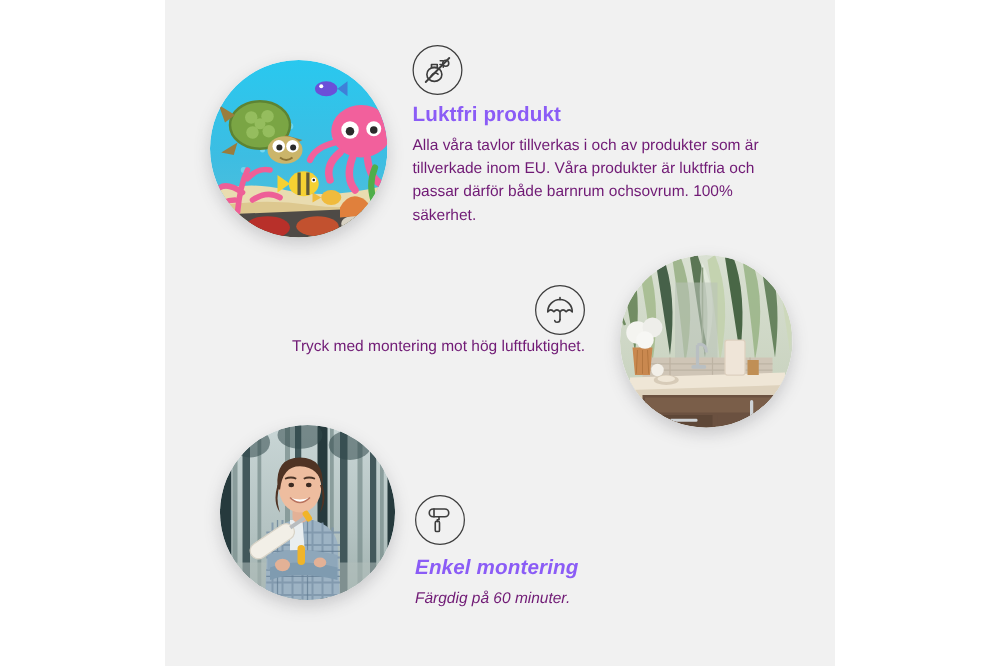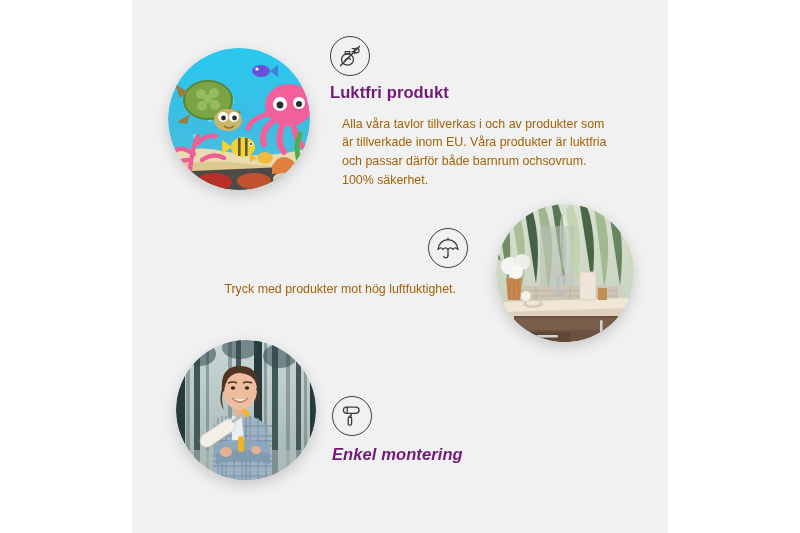--- a/index.html
+++ b/index.html
@@ -39,30 +39,30 @@
     display: flex;
     align-items: center;
     justify-content: center;
     box-sizing: border-box;
   }
   .icon-badge svg { display: block; }
 
   .feat-title {
     font-size: 16.5px;
     font-weight: bold;
-    color: #701a75;
+    color: #8b5cf6;
     letter-spacing: .1px;
     margin: 7px 0 4px 0;
     line-height: 1.2;
   }
   .feat-desc {
     font-size: 12.4px;
-    color: #a16207;
+    color: #701a75;
     line-height: 1.5;
-    margin: 12px;
+    margin: 0;
   }
 
   
   #feature-odourless {
     left: 330px;
     top: 36px;
     width: 296px;
     text-align: left;
   }
 
@@ -406,28 +406,29 @@
   <div class="feature" id="feature-waterproof">
     <div class="icon-badge">
       <svg width="26" height="26" viewBox="0 0 26 26" fill="none" stroke="#3d3d3d" stroke-width="1.3" stroke-linecap="round" stroke-linejoin="round">
         <path d="M3.2 14.4 A9.8 9.8 0 0 1 22.8 14.4"></path>
         <path d="M3.2 14.4 q2.45 -3 4.9 0 q2.45 -3 4.9 0 q2.45 -3 4.9 0 q2.45 -3 4.9 0"></path>
         <line x1="13" y1="14.4" x2="13" y2="20.6"></line>
         <path d="M13 20.6 q0 2.2 -2.4 2.2 q-1.6 0 -1.8 -1.3"></path>
         <line x1="13" y1="3.1" x2="13" y2="4.8"></line>
       </svg>
     </div>
-    <div class="feat-desc">Tryck med produkter mot hög luftfuktighet.</div>
+    <div class="feat-desc">Tryck med montering mot hög luftfuktighet.</div>
   </div>
 
   <div class="feature" id="feature-easy-mount">
     <div class="icon-badge">
       <svg width="26" height="26" viewBox="0 0 26 26" fill="none" stroke="#3d3d3d" stroke-width="1.3" stroke-linecap="round" stroke-linejoin="round">
         <rect x="4.4" y="4.2" width="15.6" height="6.2" rx="3.1"></rect>
         <line x1="8.2" y1="4.2" x2="8.2" y2="10.4"></line>
         <path d="M12.2 10.4 v2.4 h-1.4 v1.6"></path>
         <rect x="9.2" y="14" width="3.4" height="8.2" rx="1.1"></rect>
       </svg>
     </div>
     <div class="feat-title">Enkel montering</div>
+    <div class="feat-desc">Färgdig på 60 minuter.</div>
   </div>
 
 </div>
 
 </body></html>

